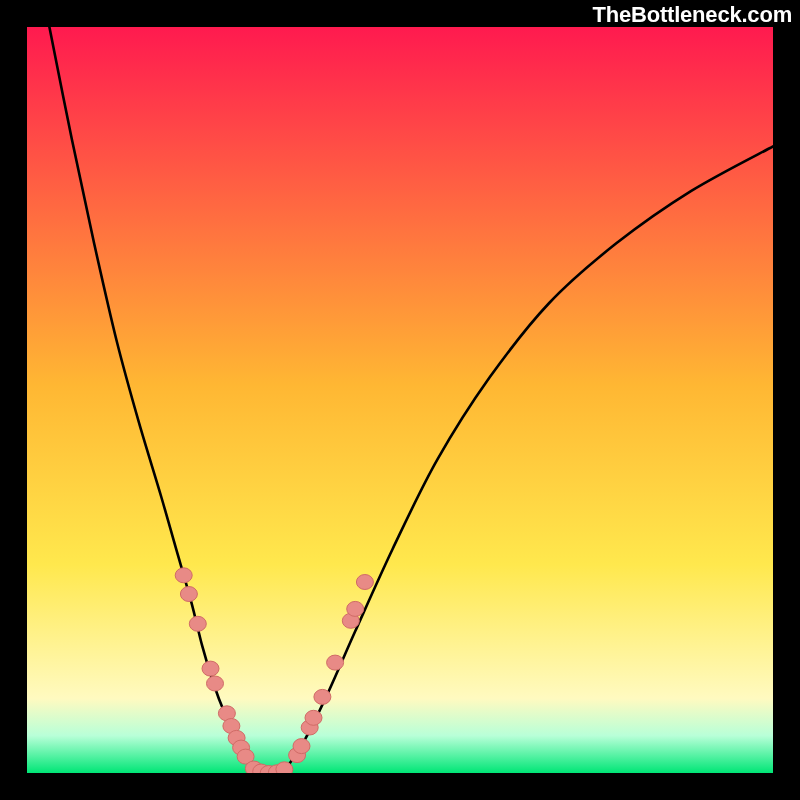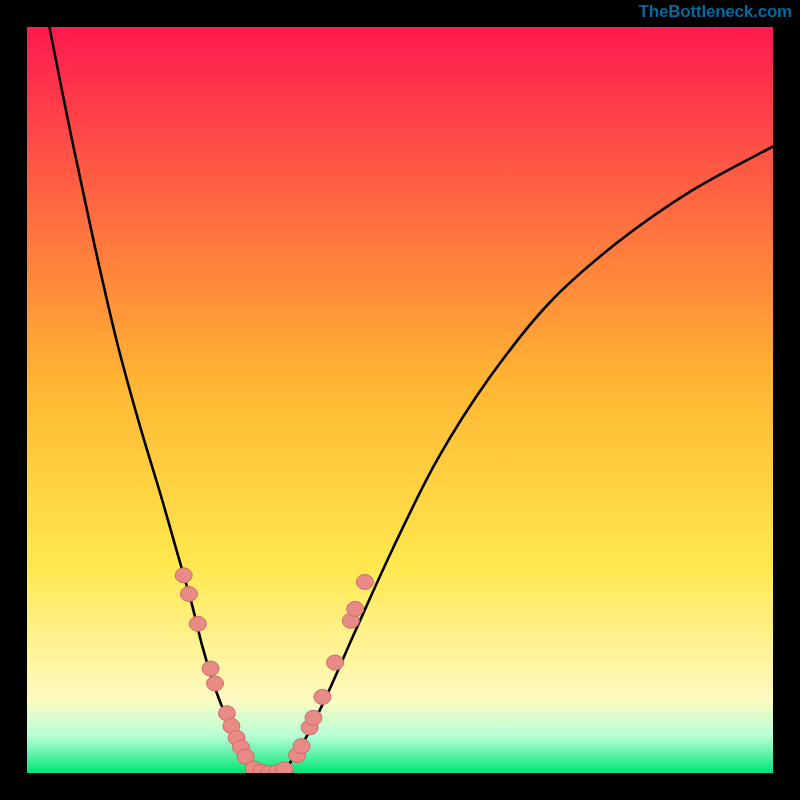--- a/index.html
+++ b/index.html
@@ -24,22 +24,22 @@
     left: 27px;
     top: 27px;
     width: 746px;
     height: 746px;
     overflow: hidden;
   }
   .attribution {
     position: absolute;
     top: 2px;
     right: 8px;
-    color: #0369a1;
-    font-size: 17px;
+    color: #ffffff;
+    font-size: 22px;
     font-weight: 600;
     letter-spacing: -0.2px;
     user-select: none;
   }
   svg { display: block; }
 </style>
 </head>
 <body>
 
 <div class="frame">

